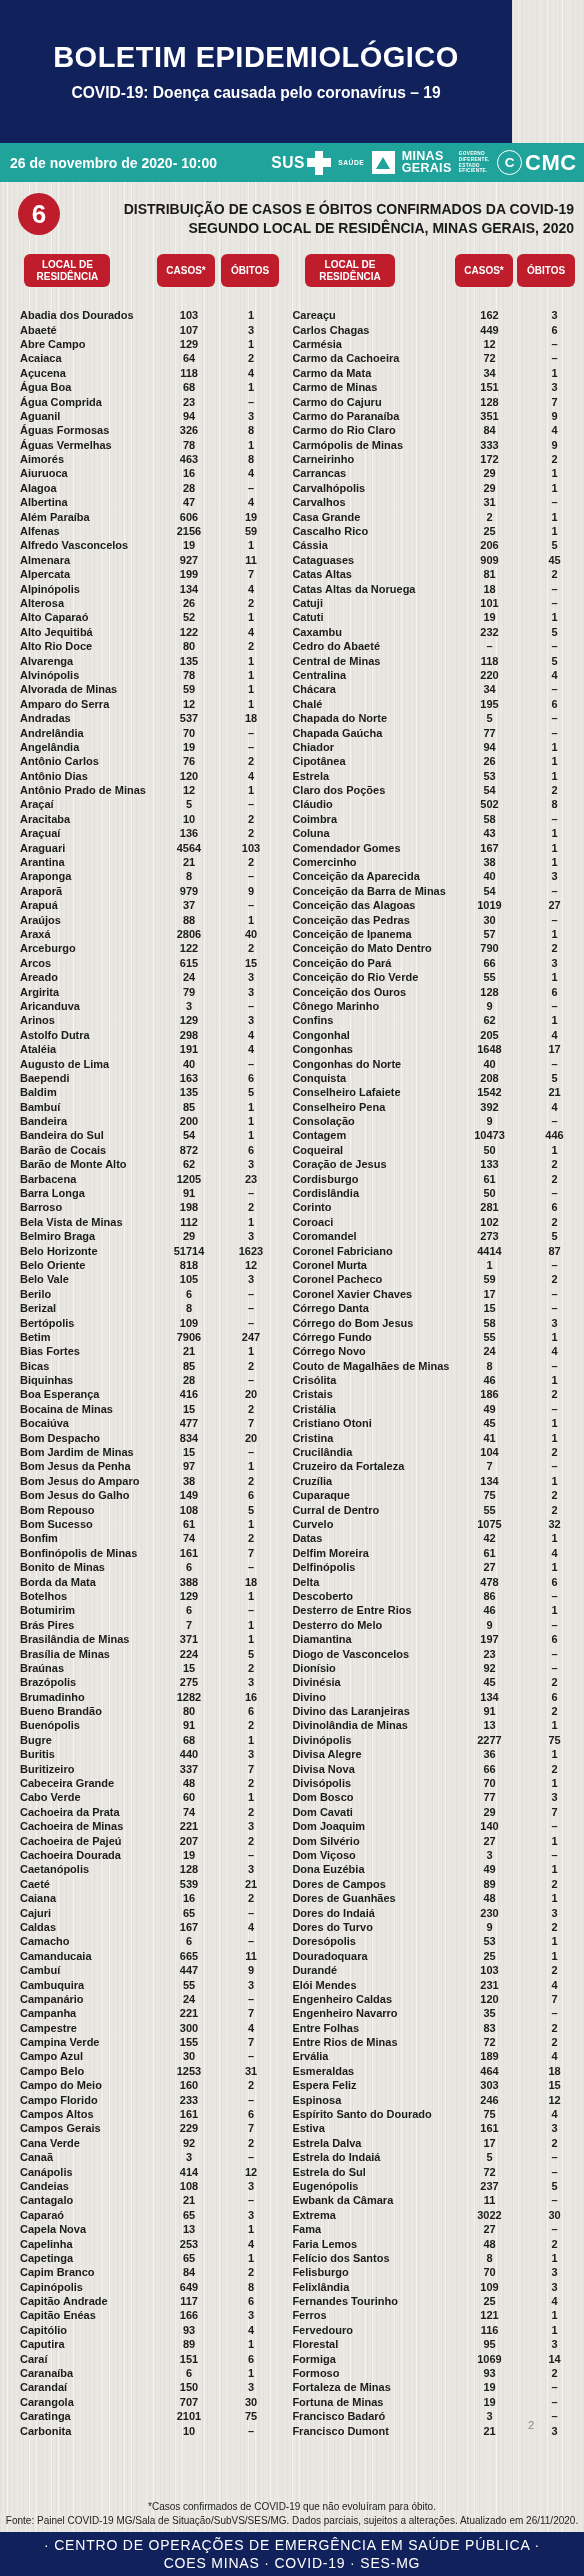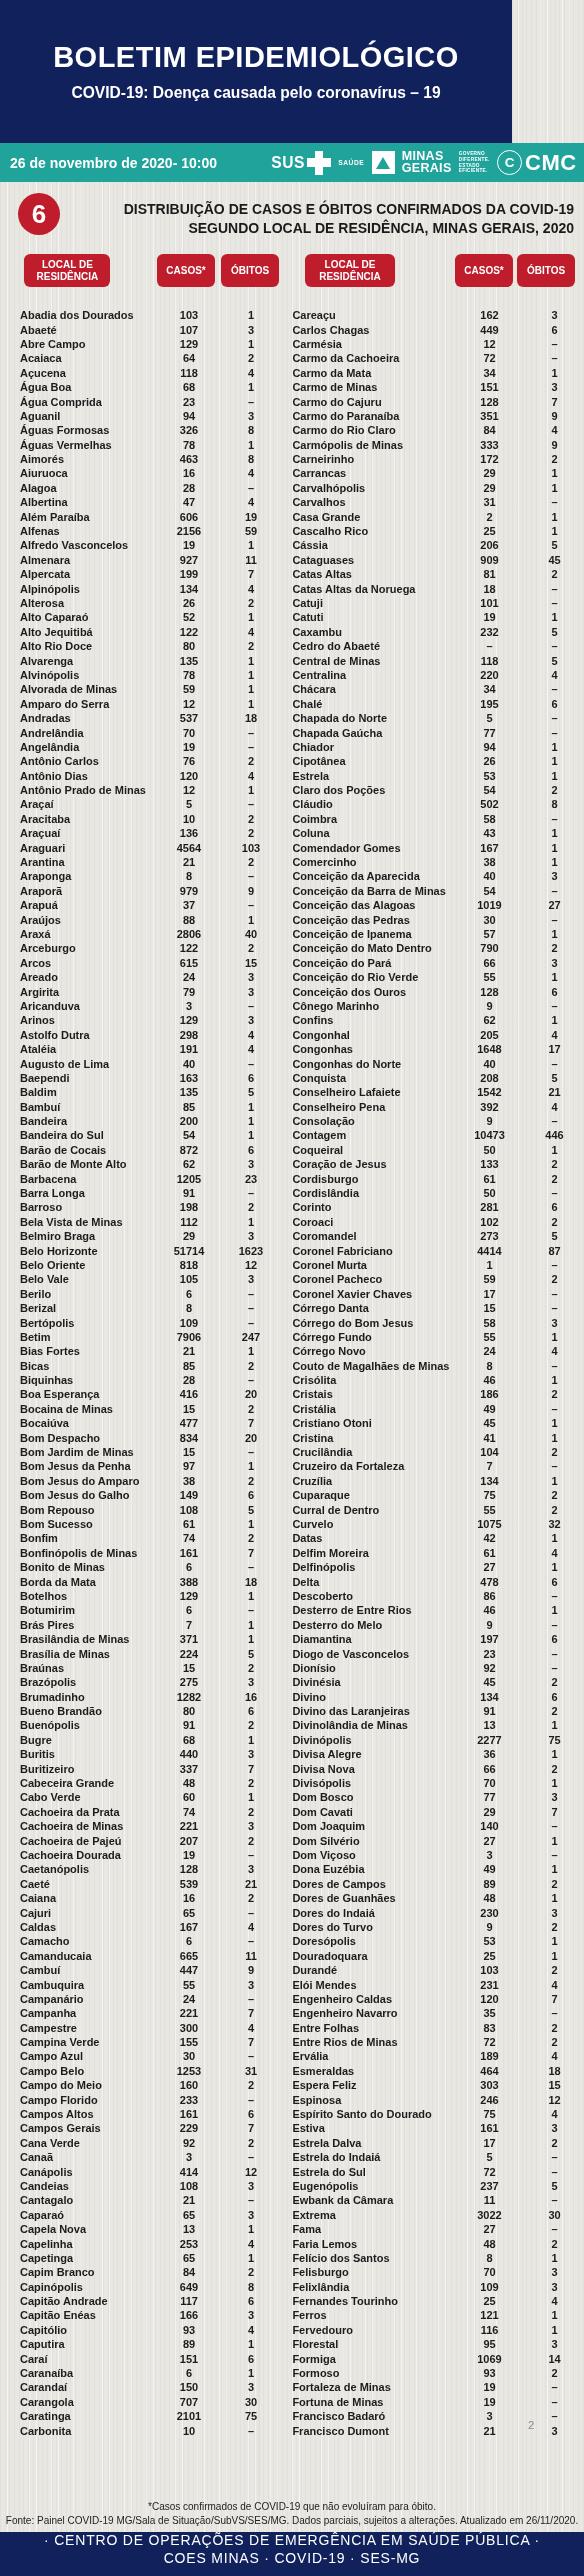--- a/index.html
+++ b/index.html
@@ -55,21 +55,21 @@
   .trow{display:grid;grid-template-columns:158px 62px 62px 171px 73px 57px;
         height:14.4px;align-items:center;color:#1c1c1c;font-size:11px;font-weight:700;}
   .cell-name-l{padding-left:20px;white-space:nowrap;}
   .cell-name-r{padding-left:10.4px;white-space:nowrap;}
   .cell-num{text-align:center;white-space:nowrap;}
   
   .footnote{position:absolute;left:0;top:2500px;width:584px;text-align:center;
             color:#222;font-size:10px;font-weight:400;line-height:1.35;}
   .pagenum{position:absolute;left:528px;top:2419px;color:#8a8a8a;font-size:11.4px;}
   .footbar{position:absolute;left:0;top:2532px;width:584px;height:44px;background:#10215b;
-           display:flex;flex-direction:column;align-items:center;gap:2.1px;}
+           display:flex;flex-direction:column;align-items:center;justify-content:center;gap:2.1px;}
   .footbar .l1,.footbar .l2{color:#ffffff;font-size:14px;font-weight:400;letter-spacing:0.8px;}
 </style>
 </head>
 <body>
 
 <div class="page">
 
   <div class="hdr">
     <div class="hdr-title">BOLETIM EPIDEMIOLÓGICO</div>
     <div class="hdr-sub">COVID-19: Doença causada pelo coronavírus – 19</div>

